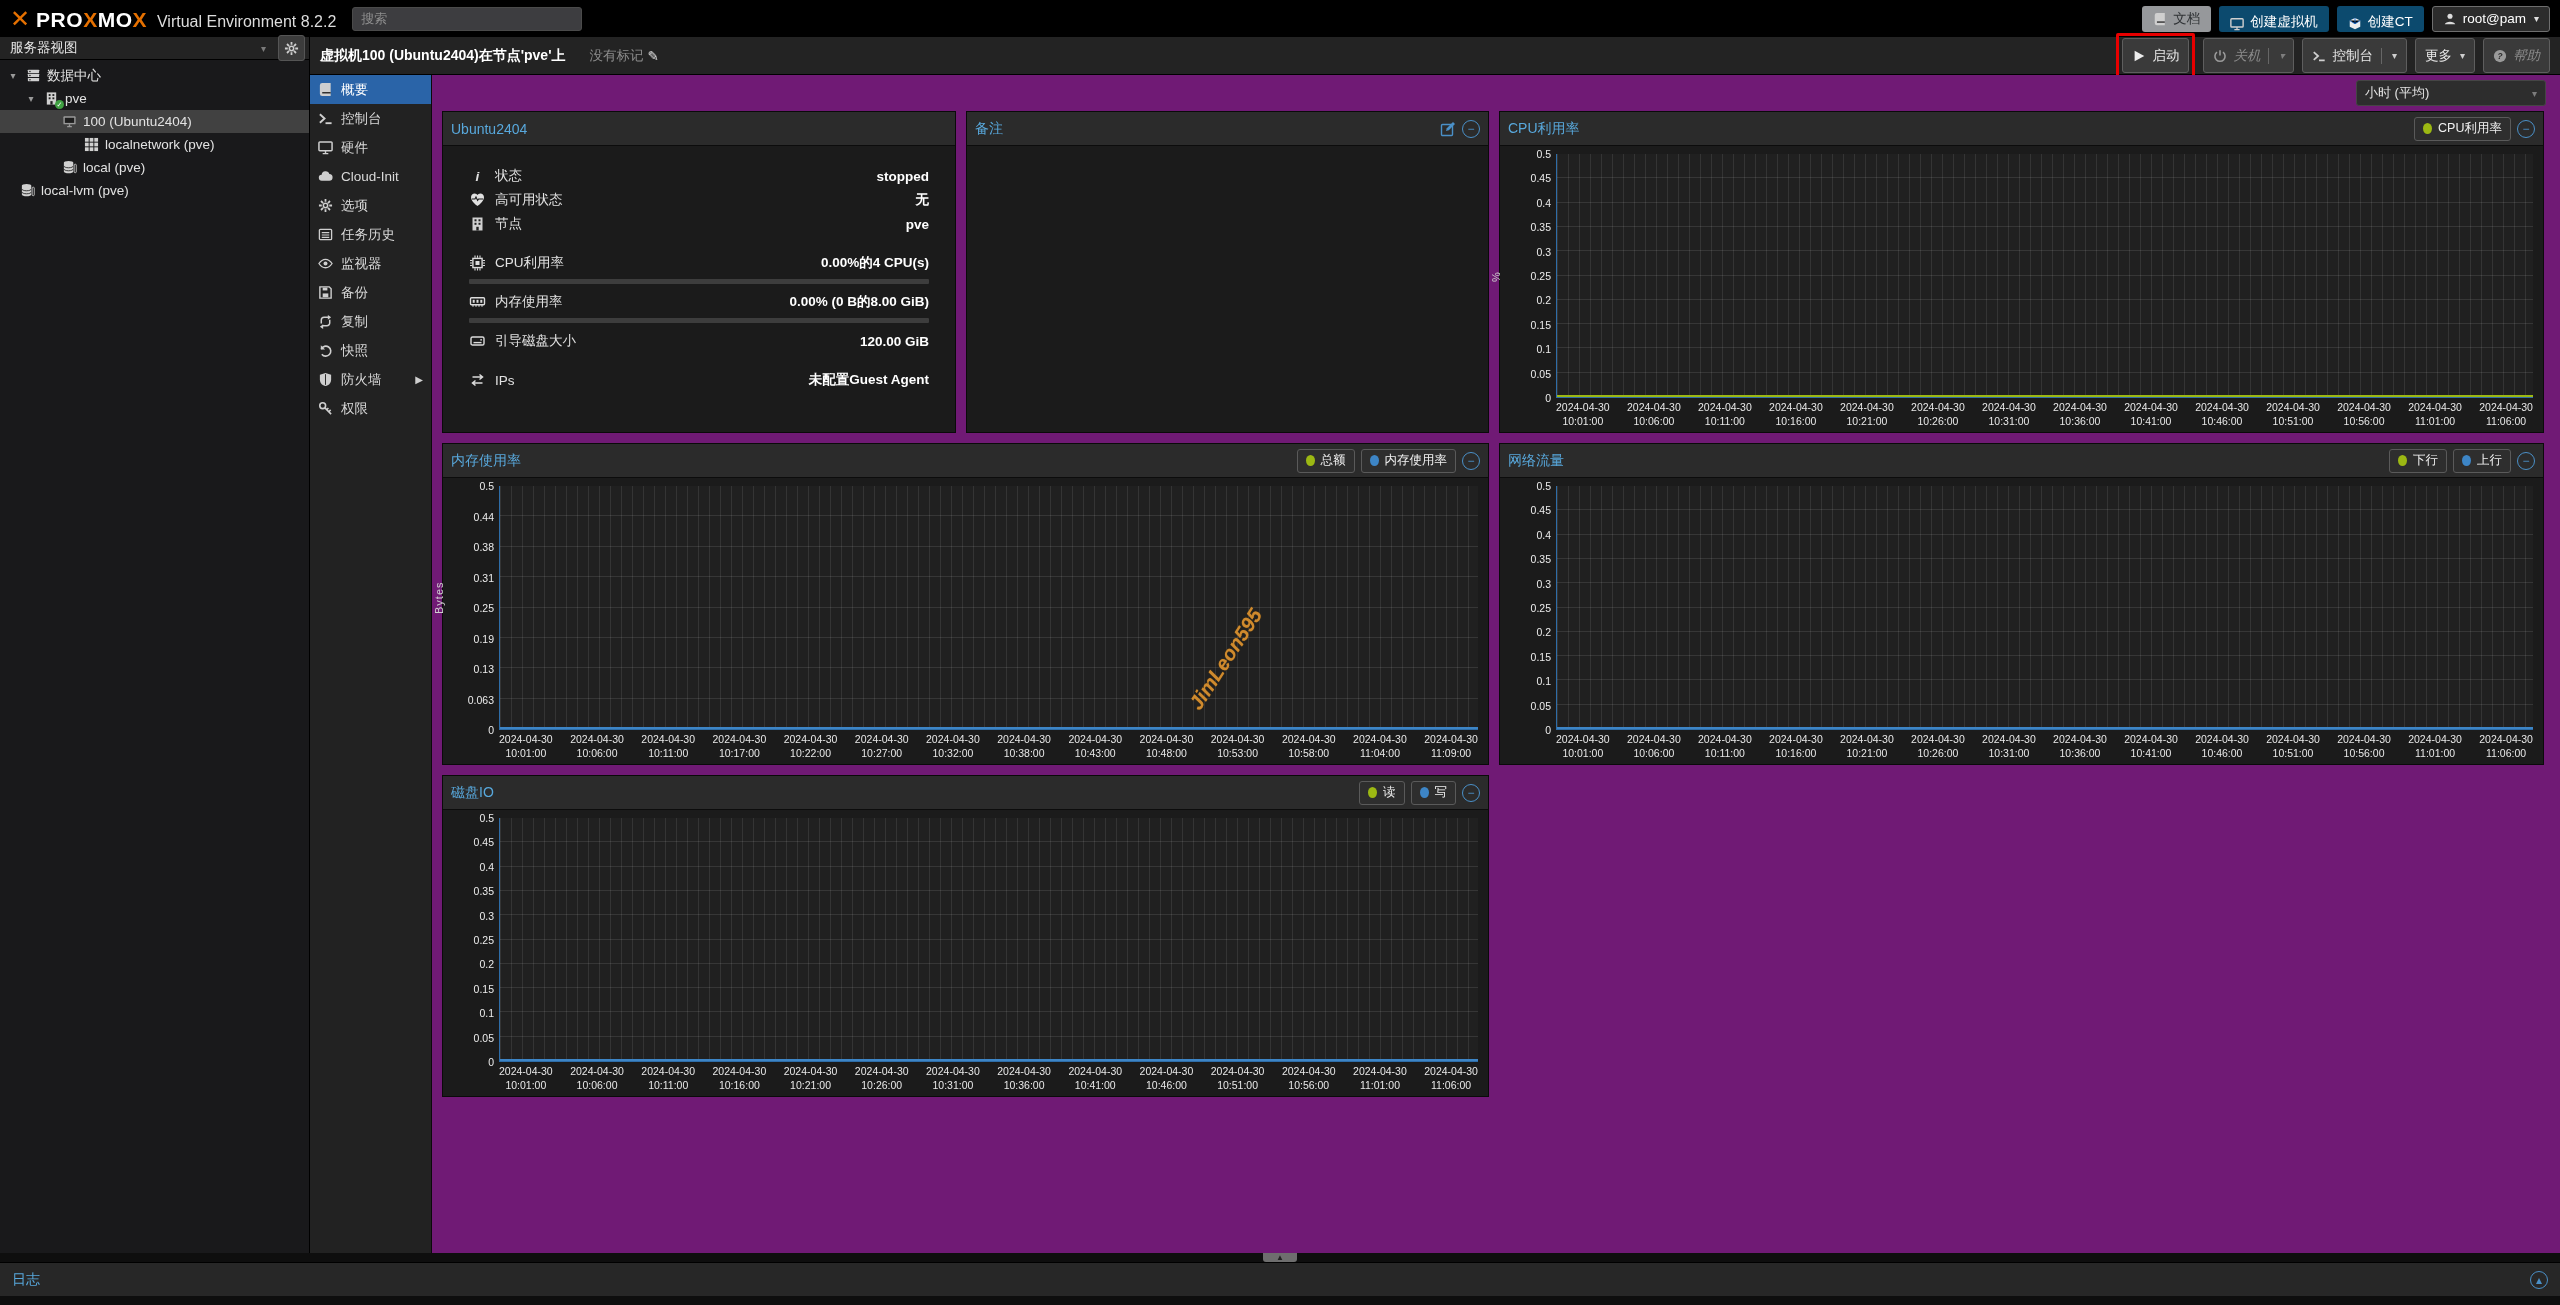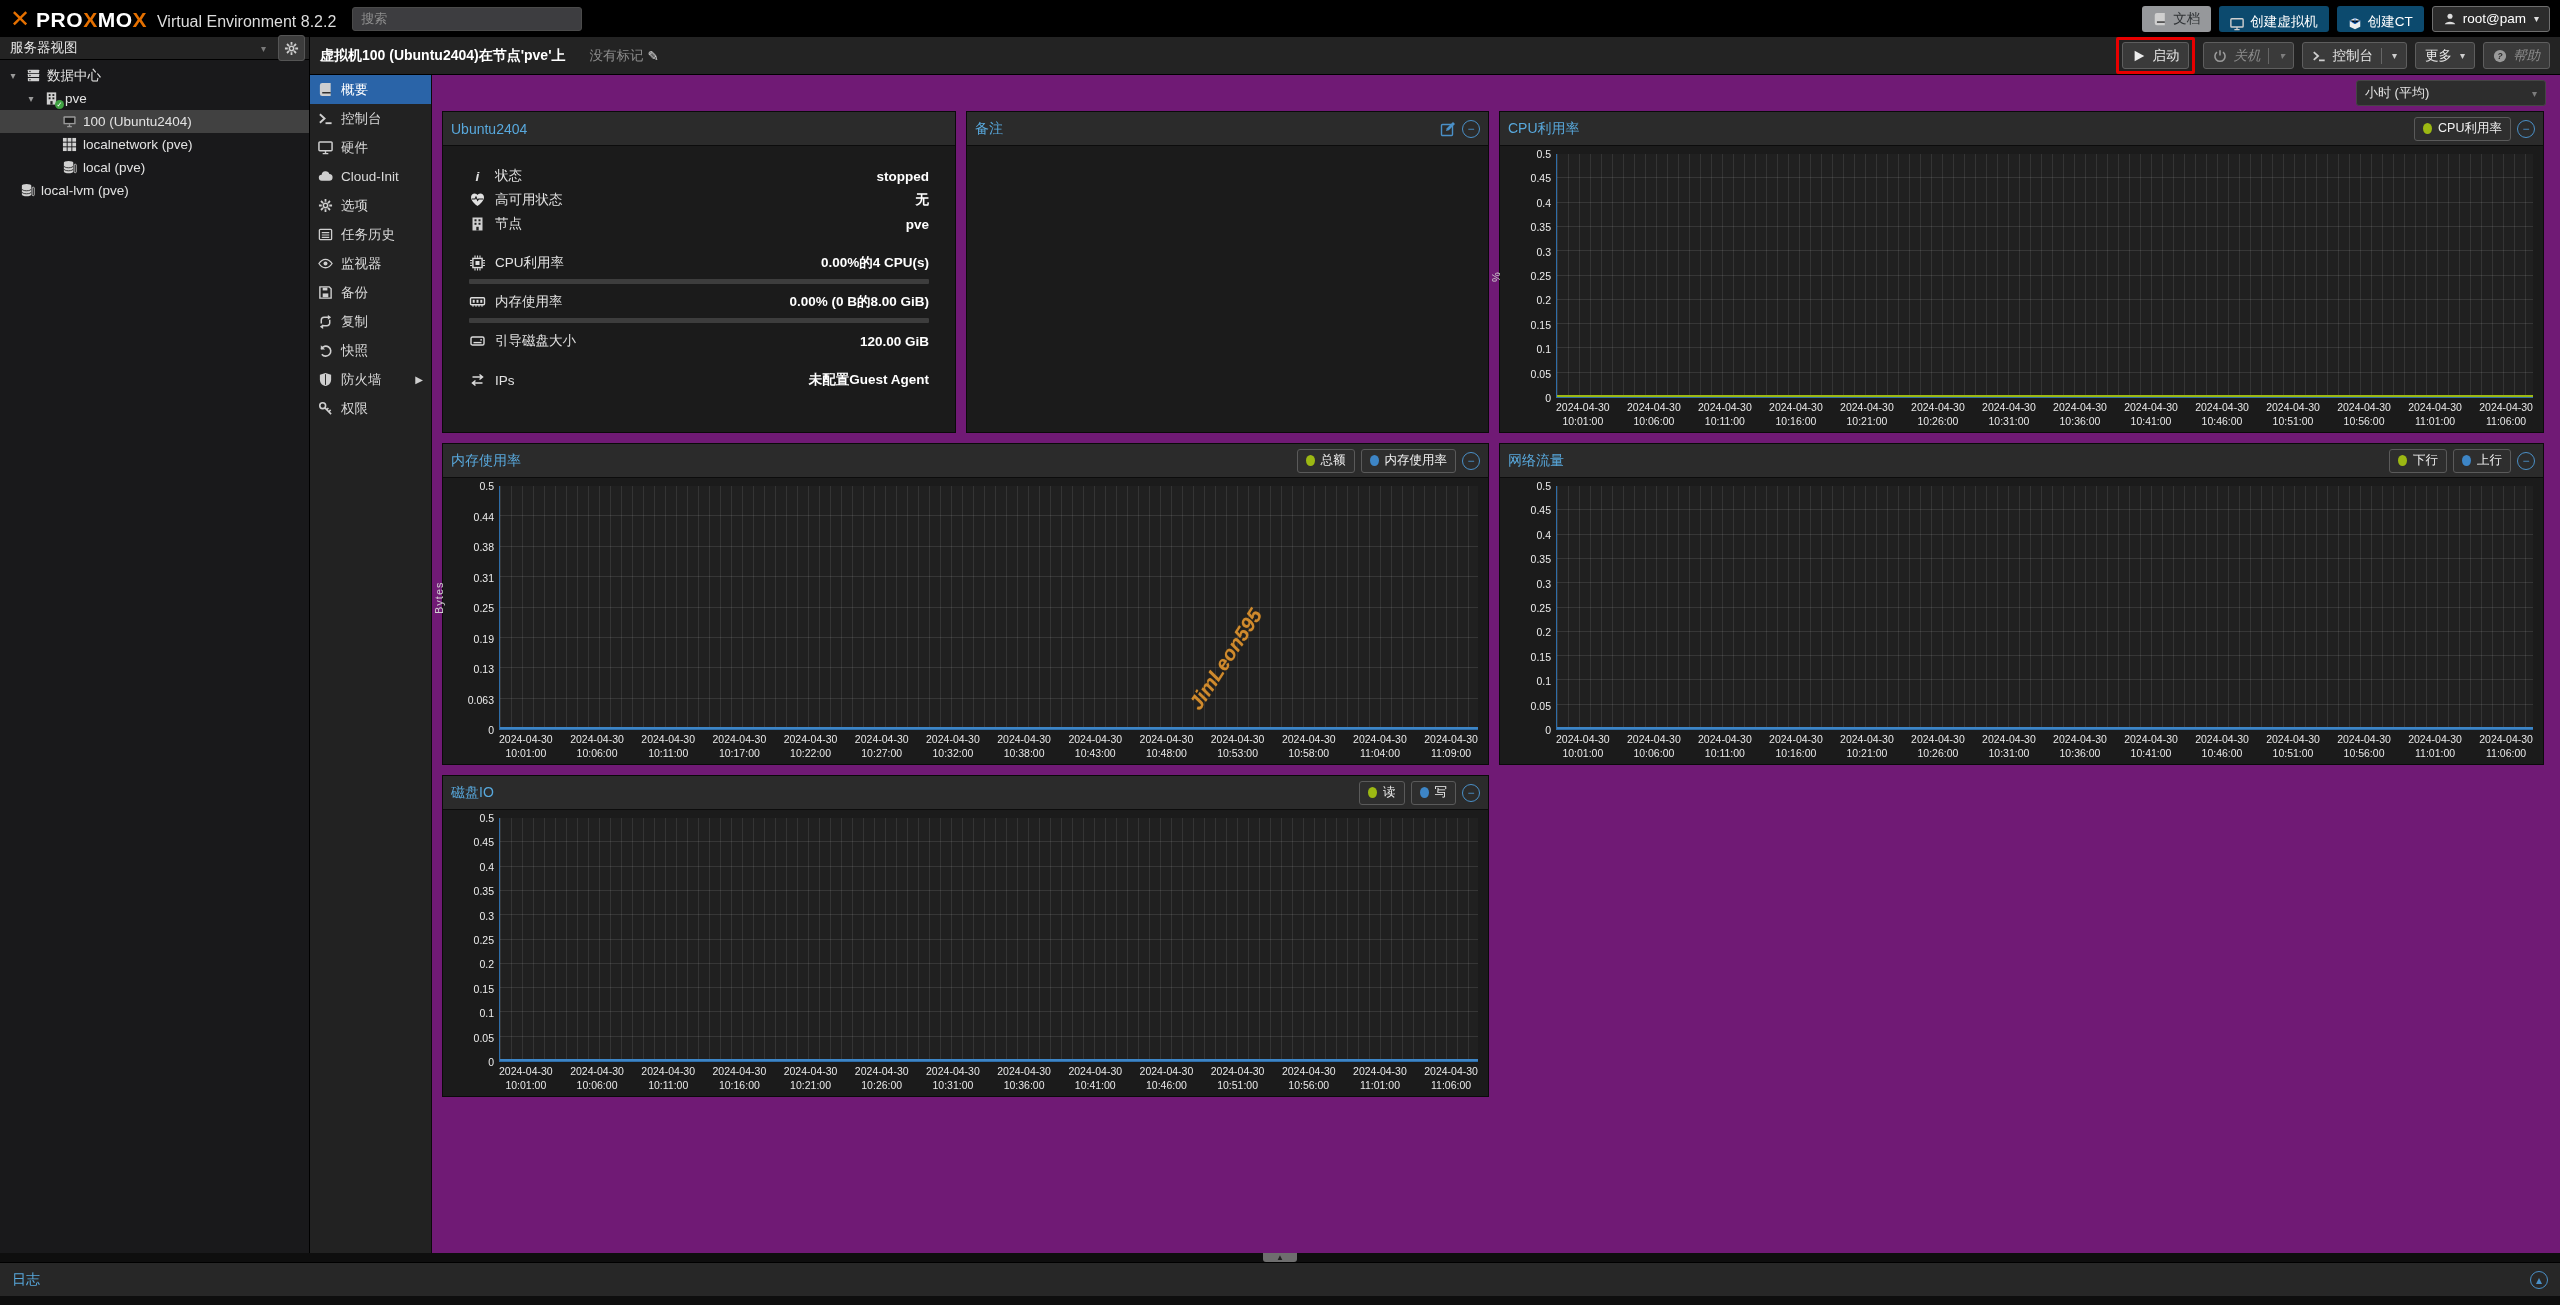--- a/index.html
+++ b/index.html
@@ -42,21 +42,21 @@
   .ticon svg { width:100%; height:100%; }
   .badge { position:absolute; right:-4px; bottom:-3px; width:9px; height:9px; background:#3fa142; border-radius:50%;
     color:#fff; font-size:7px; line-height:9px; text-align:center; font-weight:bold; }
 
   .right-col { flex:1; display:flex; flex-direction:column; min-width:0; }
   .title-bar { height:38px; background:#232323; border-bottom:1px solid #000; display:flex; align-items:center; padding:0 10px; gap:10px; flex:none; }
   .vm-title { font-size:14px; font-weight:bold; color:#fff; white-space:nowrap; }
   .tags { color:#8d8d8d; font-size:13.5px; display:flex; align-items:center; gap:4px; margin-left:14px; cursor:pointer; }
   .tags .pencil { color:#e6e6e6; }
   .actions { margin-left:auto; display:flex; align-items:center; gap:8px; }
-  .abtn { height:27px; background:#3a3a3a; border:1px solid #5e5e5e; border-radius:3px; color:#e8e8e8;
+  .abtn { height:35px; background:#3a3a3a; border:1px solid #5e5e5e; border-radius:3px; color:#e8e8e8;
     display:flex; align-items:center; gap:6px; padding:0 9px; font-size:13.5px; cursor:pointer; }
   .abtn .aicon { width:14px; height:14px; display:inline-flex; }
   .abtn .aicon svg { width:100%; height:100%; }
   .abtn.disabled { color:#8b8b8b;font-style:italic; }
   .abtn .vsep { width:1px; height:16px; background:#666; margin:0 2px; }
   .ann { border:3px solid #e80000; border-radius:2px; padding:2px 3px; margin:-6px 0; }
 
   .content-row { flex:1; display:flex; min-height:0; }
   .menu { width:122px; flex:none; background:#222; border-right:1px solid #0a0a0a; padding-top:0; font-size:13.5px; }
   .mitem { height:29px; display:flex; align-items:center; gap:8px; padding:0 8px; color:#d9d9d9; cursor:pointer; white-space:nowrap; }
@@ -242,21 +242,21 @@
             <span class="tspacer"></span>
             <span class="ticon">
               <svg viewBox="0 0 16 16">
                 <rect x="1.5" y="2.5" width="13" height="8.5" rx="1" fill="#9a9a9a"></rect>
                 <rect x="3" y="4" width="10" height="5.5" fill="#1e1e1e"></rect>
                 <path d="M5.5 13.5h5M8 11v2.5" stroke="#9a9a9a" stroke-width="1.5"></path>
               </svg>
             </span>
             <span class="tlabel">100 (Ubuntu2404)</span>
           </div>
-          <div class="trow" style="padding-left:42px">
+          <div class="trow" style="padding-left:64px">
             <span class="tspacer"></span>
             <span class="ticon">
               <svg viewBox="0 0 16 16">
                 <g fill="#d0d0d0">
                   <rect x="1" y="1" width="4" height="4"></rect>
                   <rect x="6" y="1" width="4" height="4"></rect>
                   <rect x="11" y="1" width="4" height="4"></rect>
                   <rect x="1" y="6" width="4" height="4"></rect>
                   <rect x="6" y="6" width="4" height="4"></rect>
                   <rect x="11" y="6" width="4" height="4"></rect>

